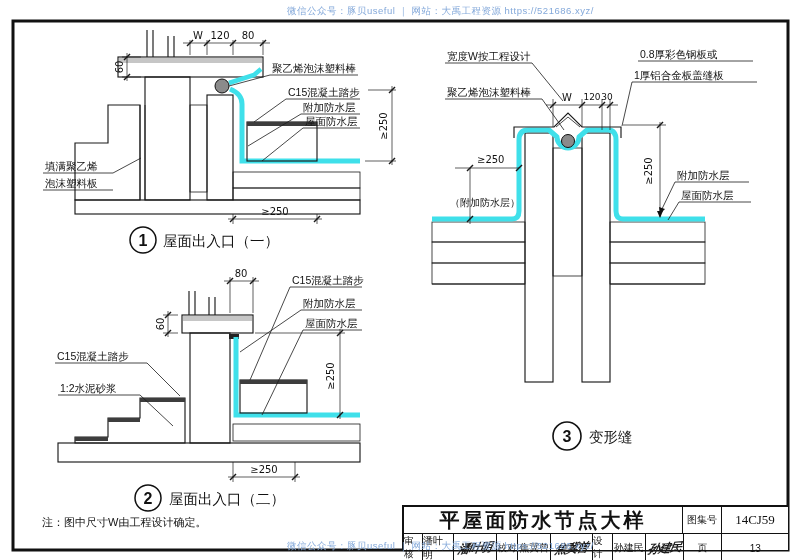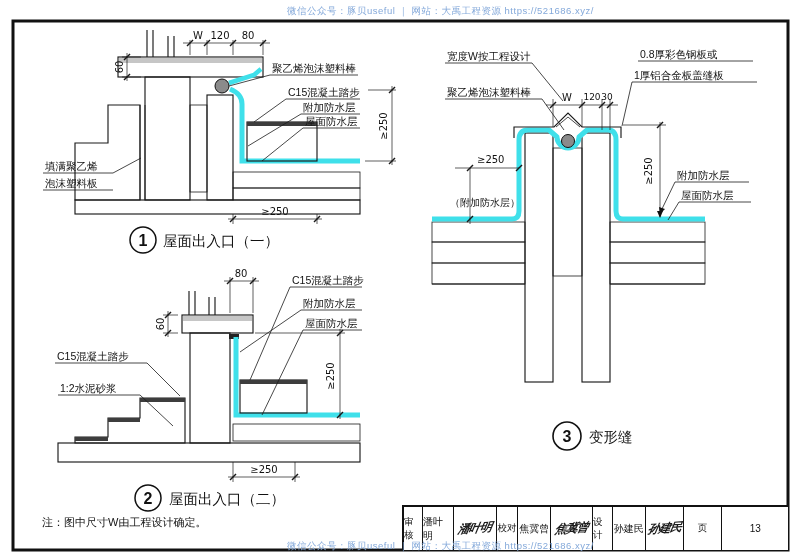--- a/index.html
+++ b/index.html
@@ -262,20 +262,25 @@
       <path class="lead" d="M751,202 H679 L668,220"></path>
       <text class="lblp" x="450" y="206">（附加防水层）</text>
 
       <circle cx="567" cy="436" r="14" fill="none" stroke="#111" stroke-width="1.6"></circle>
       <text class="capnum" x="567" y="442" text-anchor="middle">3</text>
       <text class="cap" x="589" y="442">变形缝</text>
     </g>
   </svg>
 
   <div class="tblock">
+    <div class="tb-row1">
+      <div class="tb-cell tb-title">平屋面防水节点大样</div>
+      <div class="tb-cell tb-atlas-label">图集号</div>
+      <div class="tb-cell tb-atlas-no">14CJ59</div>
+    </div>
     <div class="tb-row2">
       <div class="tb-cell tb-s" style="width:19px">审核</div>
       <div class="tb-cell tb-name" style="width:31px">潘叶明</div>
       <div class="tb-cell" style="width:43px">
           <span class="sig">潘叶明</span>
         </div>
       <div class="tb-cell tb-s" style="width:22px">校对</div>
       <div class="tb-cell tb-name" style="width:33px">焦冀曾</div>
       <div class="tb-cell" style="width:42px">
           <span class="sig">焦冀曾</span>

